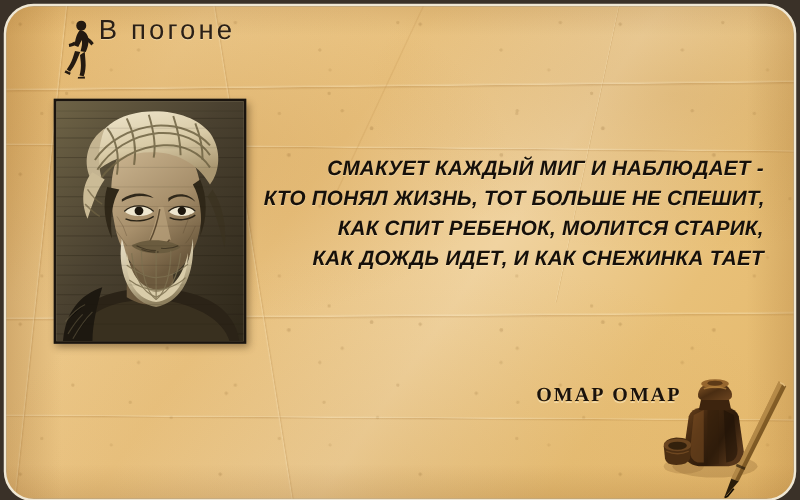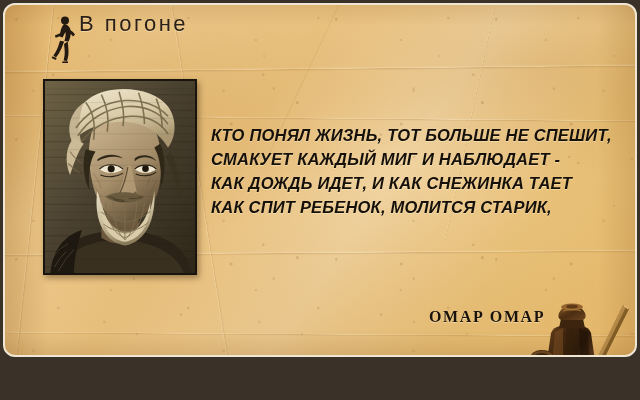--- a/index.html
+++ b/index.html
@@ -15,30 +15,31 @@
     font-family: "Liberation Sans", sans-serif;
     background: #3a3128;
   }
 
   
   .sheet {
     position: absolute;
     left: 3px;
     top: 3px;
     width: 634px;
-    height: 354px;
-    border-radius: 12px;
+    height: 398px;
+    border-radius: 24px;
     border: 2px solid #efe7d4;
     box-sizing: border-box;
     overflow: hidden;
     background:
       radial-gradient(ellipse 60% 50% at 22% 30%, rgba(196,140,60,0.30), rgba(196,140,60,0) 70%),
       radial-gradient(ellipse 55% 45% at 85% 18%, rgba(180,125,48,0.22), rgba(180,125,48,0) 72%),
       radial-gradient(ellipse 70% 60% at 50% 95%, rgba(206,156,78,0.26), rgba(206,156,78,0) 75%),
       linear-gradient(125deg, #e6b96f 0%, #ecc88a 18%, #e9c280 38%, #f0d3a0 58%, #e8c078 78%, #e4b76a 100%);
+    text-align: right;
   }
 
   
   .speckle {
     position: absolute;
     inset: 0;
     opacity: .55;
     background-image:
       radial-gradient(circle at 7% 12%, rgba(120,80,30,.35) 0 1px, transparent 1.6px),
       radial-gradient(circle at 23% 41%, rgba(120,80,30,.30) 0 1px, transparent 1.6px),
@@ -327,24 +328,24 @@
 
         <path d="M128 72 C136 84 140 102 138 120 C134 104 130 88 124 78 Z" fill="#3b3220" opacity="0.7"></path>
 
         <g stroke="#1e1810" stroke-width="0.5" opacity="0.18">
           <path d="M0 8 H154 M0 22 H154 M0 38 H154 M0 54 H154 M0 70 H154 M0 86 H154 M0 102 H154 M0 118 H154 M0 134 H154 M0 150 H154 M0 166 H154 M0 182 H154"></path>
         </g>
       </svg>
     </div>
 
     <div class="quote">
+      <div class="quote-line q1">СМАКУЕТ КАЖДЫЙ МИГ И НАБЛЮДАЕТ -</div>
       <div class="quote-line q0">КТО ПОНЯЛ ЖИЗНЬ, ТОТ БОЛЬШЕ НЕ СПЕШИТ,</div>
-      <div class="quote-line q1">СМАКУЕТ КАЖДЫЙ МИГ И НАБЛЮДАЕТ -</div>
+      <div class="quote-line q2">КАК СПИТ РЕБЕНОК, МОЛИТСЯ СТАРИК,</div>
       <div class="quote-line q3">КАК ДОЖДЬ ИДЕТ, И КАК СНЕЖИНКА ТАЕТ</div>
-      <div class="quote-line q2">КАК СПИТ РЕБЕНОК, МОЛИТСЯ СТАРИК,</div>
     </div>
 
     <div class="attribution">ОМАР ОМАР</div>
 
     <div class="inkset">
       <svg viewBox="0 0 120 118">
         <defs>
           <linearGradient id="glass" x1="0" y1="0" x2="1" y2="0.6">
             <stop offset="0%" stop-color="#6b431d"></stop>
             <stop offset="35%" stop-color="#40260f"></stop>

